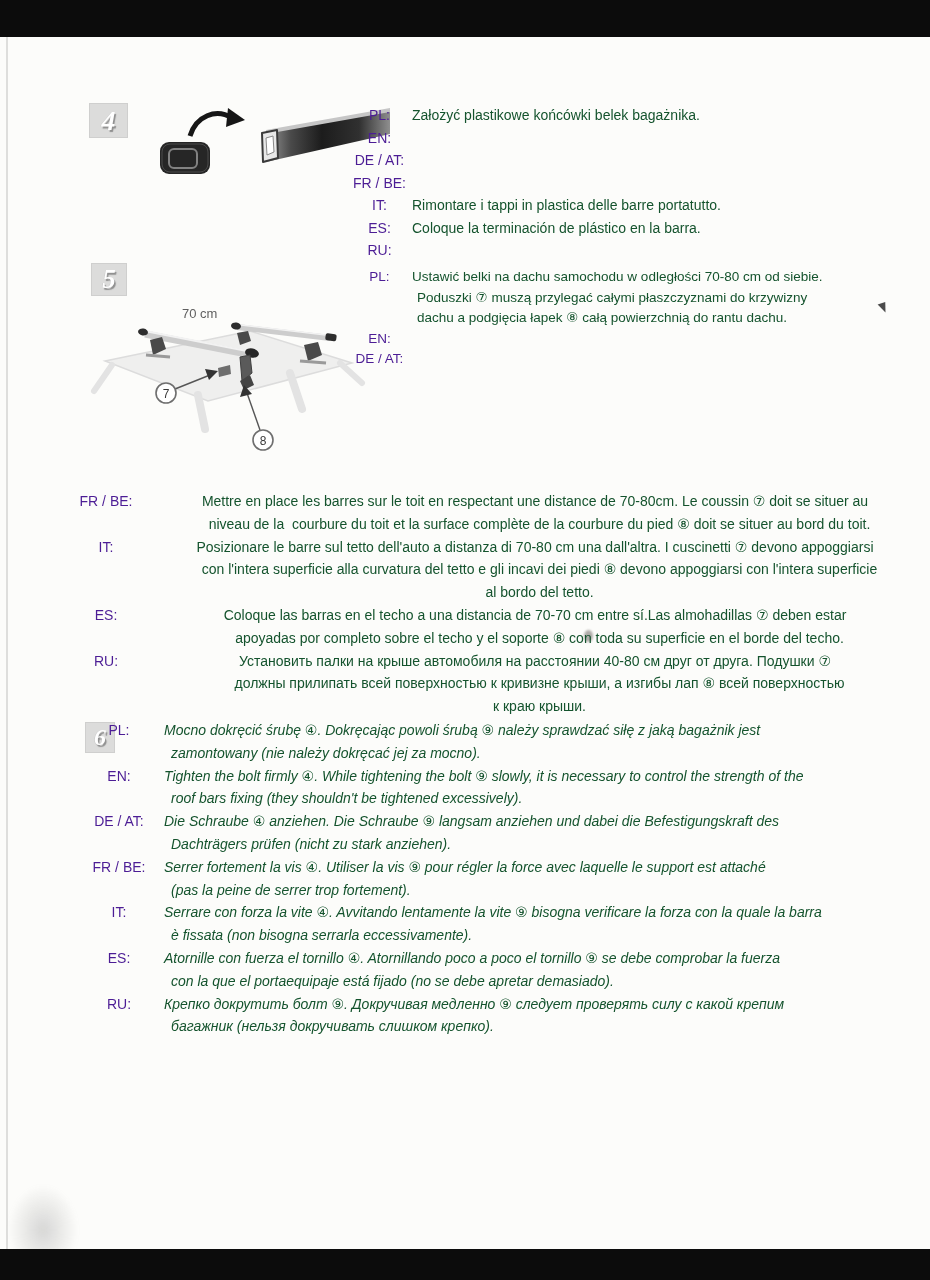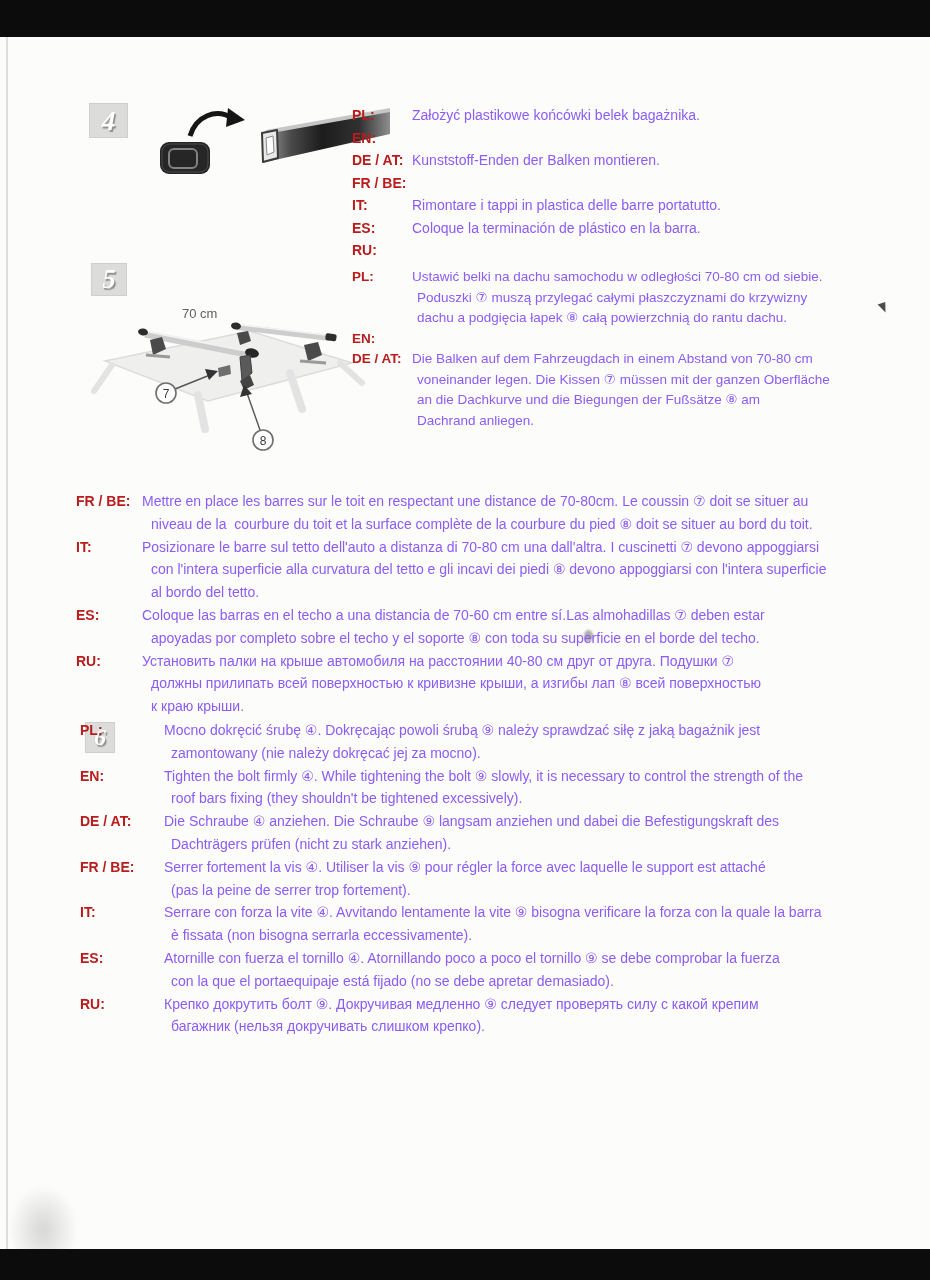--- a/index.html
+++ b/index.html
@@ -21,38 +21,38 @@
   .badge{position:absolute;background:#dcdcdb;border:1px solid #cfcfce;box-sizing:border-box;
          display:flex;align-items:center;justify-content:center;
          font-family:"Liberation Serif","DejaVu Serif",serif;font-style:italic;font-weight:bold;
          color:#ffffff;text-shadow:1.5px 1.5px 1px #8f8f8f,-0.5px -0.5px 0 #c9c9c9;}
   #badge4{left:89px;top:103px;width:39px;height:35px;font-size:28px;}
   #badge5{left:91px;top:263px;width:36px;height:33px;font-size:27px;}
   #badge6{left:85px;top:722px;width:30px;height:31px;font-size:24px;}
 
   .rows{position:absolute;}
   .row{display:flex;align-items:flex-start;}
-  .lab{flex:none;text-align:left;color:#b91c1c;font-weight:bold;}
-  .txt{white-space:pre-wrap;color:#8b5cf6;}
+  .lab{flex:none;text-align:center;color:#4c1d95;}
+  .txt{white-space:pre-wrap;color:#14532d;}
 
   .s4{left:352px;top:104px;width:570px;font-size:14px;line-height:22.5px;}
   .s4 .lab{width:55px;padding-right:5px;}
   .s4 .txt{width:505px;}
 
   .s5r{left:352px;top:267px;width:575px;font-size:13.5px;line-height:20.5px;}
   .s5r .lab{width:55px;padding-right:5px;}
   .s5r .txt{width:505px;padding-left:5px;text-indent:-5px;}
 
   .s5f{left:76px;top:490px;width:852px;font-size:14px;line-height:22.8px;}
   .s5f .lab{width:60px;padding-right:6px;}
-  .s5f .txt{width:786px;padding-left:9px;text-indent:-9px;}
+  .s5f .txt{width:786px;padding-left:9px;text-indent:-9px;text-align:center;}
 
   .s6{left:80px;top:719px;width:850px;font-size:14px;line-height:22.8px;}
   .s6 .lab{width:78px;padding-right:6px;}
-  .s6 .txt{width:766px;padding-left:7px;text-indent:-7px;}
+  .s6 .txt{width:766px;padding-left:7px;text-indent:-7px;font-style:italic;}
 
   .fig{position:absolute;}
   #fig4{left:138px;top:100px;}
   #fig5{left:90px;top:293px;}
 </style>
 </head>
 <body>
 
 <div class="page">
 
@@ -97,21 +97,20 @@
   <div class="rows s4">
     <div class="row">
       <span class="lab">PL:</span>
       <span class="txt">Założyć plastikowe końcówki belek bagażnika.</span>
     </div>
     <div class="row">
       <span class="lab">EN:</span>
     </div>
     <div class="row">
       <span class="lab">DE / AT:</span>
-      <span class="txt">Kunststoff-Enden der Balken montieren.</span>
     </div>
     <div class="row">
       <span class="lab">FR / BE:</span>
     </div>
     <div class="row">
       <span class="lab">IT:</span>
       <span class="txt">Rimontare i tappi in plastica delle barre portatutto.</span>
     </div>
     <div class="row">
       <span class="lab">ES:</span>
@@ -179,42 +178,38 @@
       <span class="lab">PL:</span>
       <span class="txt">Ustawić belki na dachu samochodu w odległości 70-80 cm od siebie.
 Poduszki ⑦ muszą przylegać całymi płaszczyznami do krzywizny
 dachu a podgięcia łapek ⑧ całą powierzchnią do rantu dachu.</span>
     </div>
     <div class="row">
       <span class="lab">EN:</span>
     </div>
     <div class="row">
       <span class="lab">DE / AT:</span>
-      <span class="txt">Die Balken auf dem Fahrzeugdach in einem Abstand von 70-80 cm
-voneinander legen. Die Kissen ⑦ müssen mit der ganzen Oberfläche
-an die Dachkurve und die Biegungen der Fußsätze ⑧ am
-Dachrand anliegen.</span>
     </div>
   </div>
 
   <div class="rows s5f">
     <div class="row">
       <span class="lab">FR / BE:</span>
       <span class="txt">Mettre en place les barres sur le toit en respectant une distance de 70-80cm. Le coussin ⑦ doit se situer au
 niveau de la  courbure du toit et la surface complète de la courbure du pied ⑧ doit se situer au bord du toit.</span>
     </div>
     <div class="row">
       <span class="lab">IT:</span>
       <span class="txt">Posizionare le barre sul tetto dell'auto a distanza di 70-80 cm una dall'altra. I cuscinetti ⑦ devono appoggiarsi
 con l'intera superficie alla curvatura del tetto e gli incavi dei piedi ⑧ devono appoggiarsi con l'intera superficie
 al bordo del tetto.</span>
     </div>
     <div class="row">
       <span class="lab">ES:</span>
-      <span class="txt">Coloque las barras en el techo a una distancia de 70-60 cm entre sí.Las almohadillas ⑦ deben estar
+      <span class="txt">Coloque las barras en el techo a una distancia de 70-70 cm entre sí.Las almohadillas ⑦ deben estar
 apoyadas por completo sobre el techo y el soporte ⑧ con toda su superficie en el borde del techo.</span>
     </div>
     <div class="row">
       <span class="lab">RU:</span>
       <span class="txt">Установить палки на крыше автомобиля на расстоянии 40-80 см друг от друга. Подушки ⑦
 должны прилипать всей поверхностью к кривизне крыши, а изгибы лап ⑧ всей поверхностью
 к краю крыши.</span>
     </div>
   </div>
 

